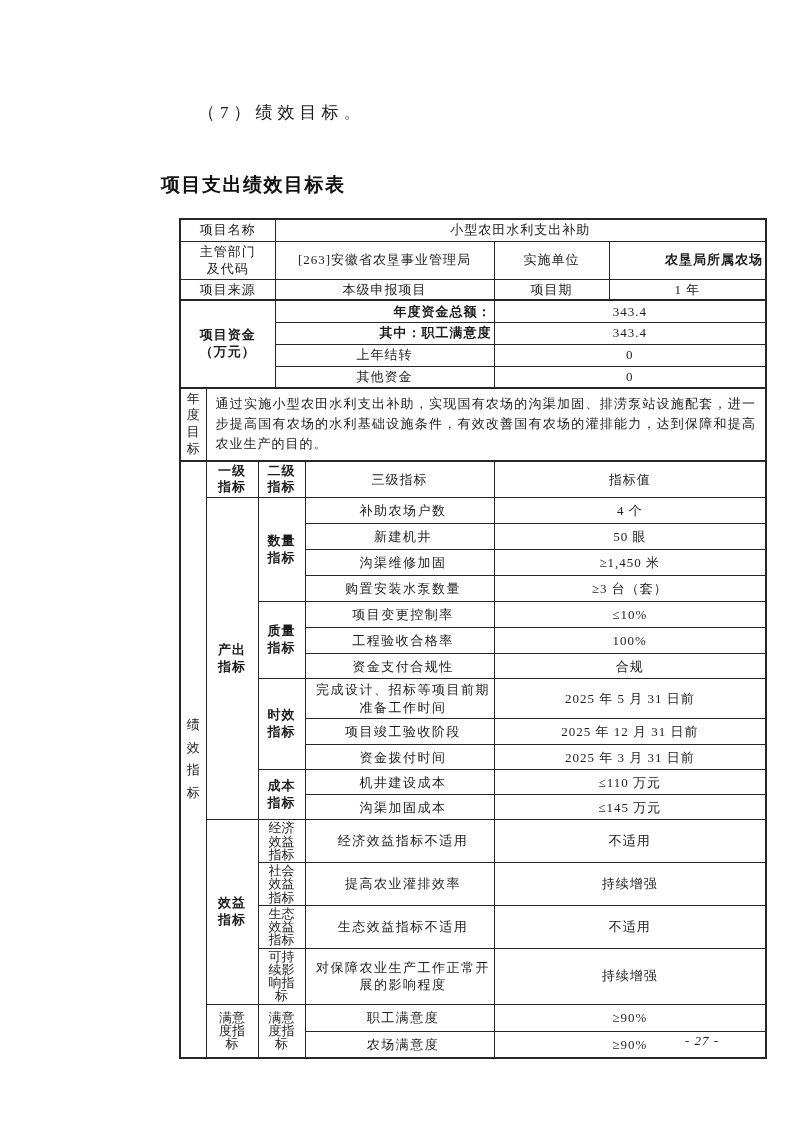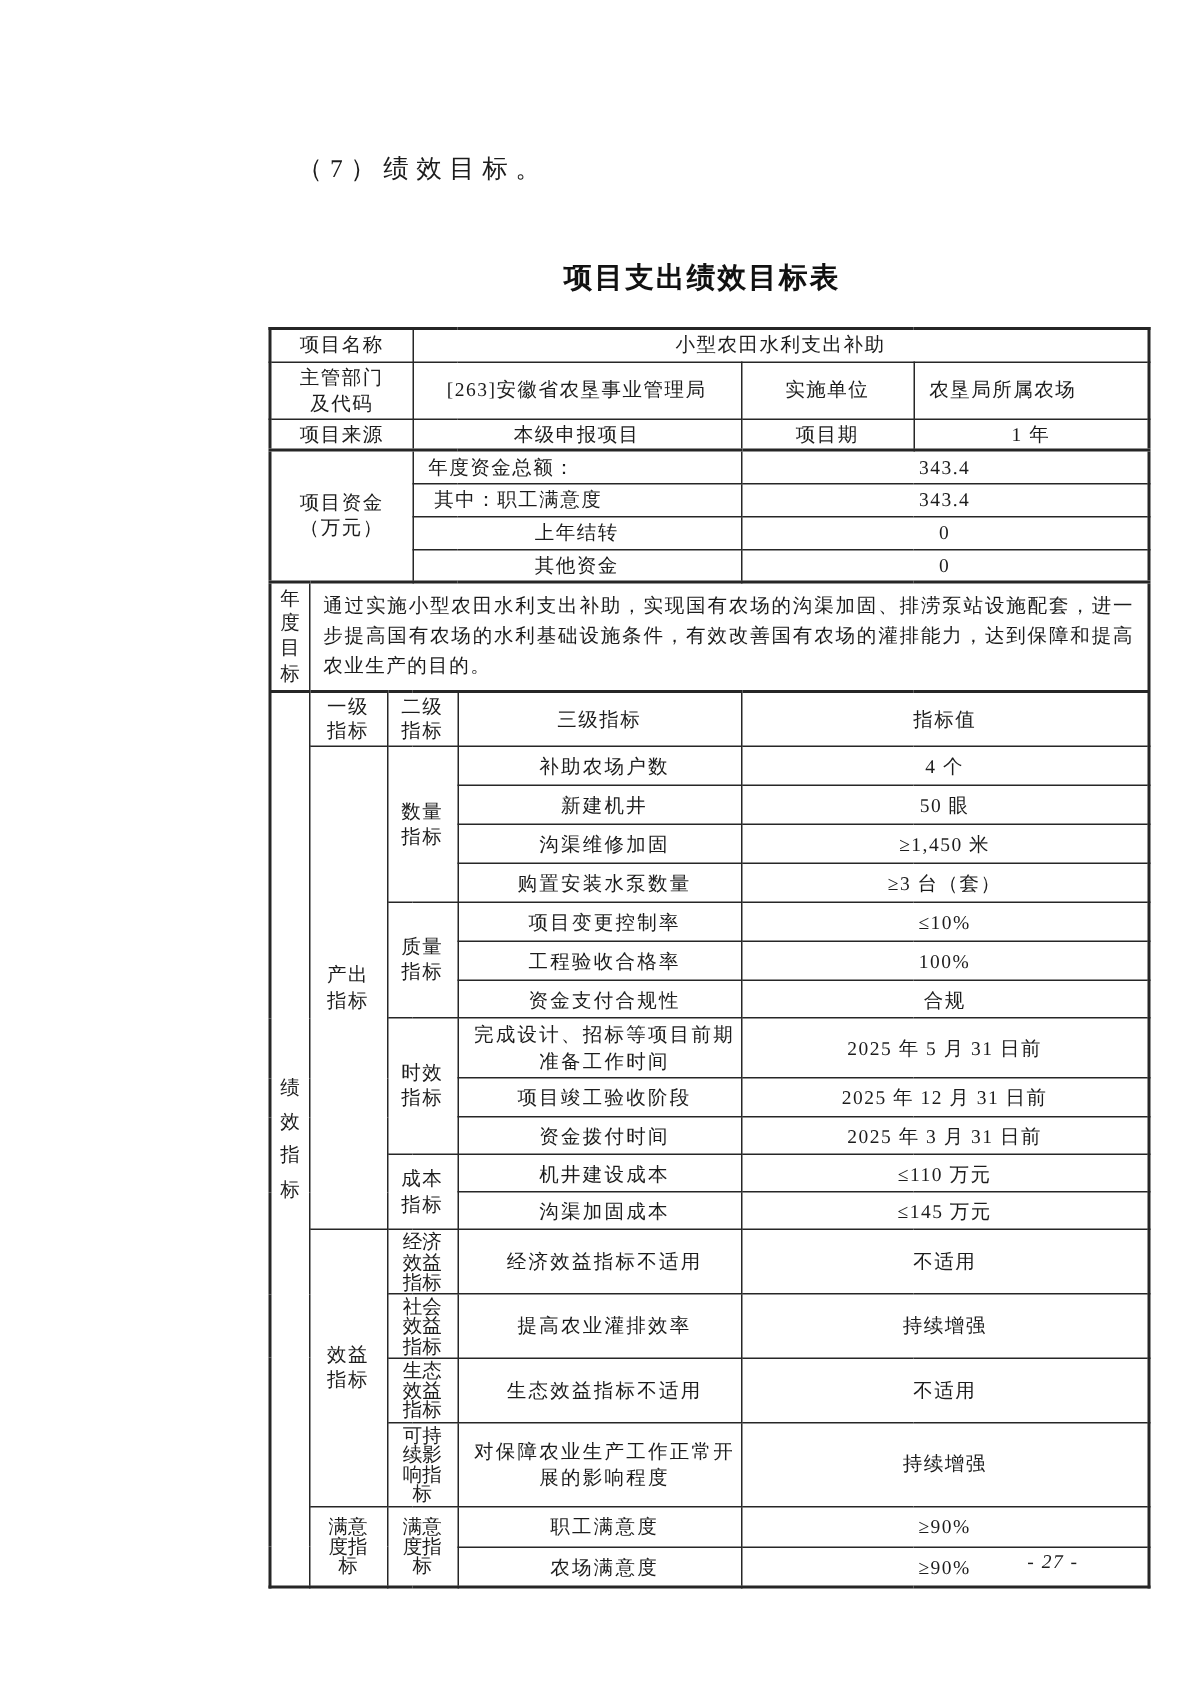--- a/index.html
+++ b/index.html
@@ -11,21 +11,21 @@
     position: relative;
     overflow: hidden;
   }
   .page { position: relative; width: 794px; height: 1123px; background: #fff; margin-left: 48px; }
 
   .heading {
     position: absolute; left: 150px; top: 101px;
     font-size: 17px; letter-spacing: 5px; color: #1c1c1c;
   }
 
-  .title-block { position: absolute; left: 127px; top: 172px; width: 586px; text-align: center; }
+  .title-block { position: absolute; left: 113px; top: 172px; width: 586px; text-align: left; }
   .title {
     font-family: "Liberation Sans", "DejaVu Sans", sans-serif;
     font-size: 19px; font-weight: 700; letter-spacing: 1.5px; color: #111;
   }
   .subtitle { font-size: 13px; margin-top: 3px; letter-spacing: 1px; }
 
   table.perf-table {
     position: absolute; left: 131px; top: 218px; width: 586px;
     border-collapse: collapse; table-layout: fixed;
     border: 2px solid #262626;
@@ -34,25 +34,25 @@
     border: 1px solid #262626;
     font-size: 13px; line-height: 1.35;
     text-align: center; vertical-align: middle;
     padding: 1px 2px;
     letter-spacing: 1px;
     white-space: pre-line;
     word-break: break-word;
     overflow: hidden;
   }
   .bt2 { border-top: 2px solid #262626; }
-  .left { text-align: left; padding-left: 10px; }
+  .left { text-align: right; padding-left: 10px; font-weight: bold; }
   .l3 { text-align: center; padding-left: 9px; letter-spacing: 1.5px; }
   .vlabel { line-height: 1.75; letter-spacing: 0; padding: 0; }
   .vlabel-goal { line-height: 1.3; letter-spacing: 0; padding: 0; }
-  .glabel { line-height: 1.3; letter-spacing: 1px; }
+  .glabel { line-height: 1.3; letter-spacing: 1px; font-weight: bold; }
   .glabel-tight { line-height: 1.02; letter-spacing: 0; padding: 1px 0; }
   .goal-text {
     text-align: justify; padding: 5px 9px 5px 9px;
     line-height: 1.55; letter-spacing: 1px;
   }
   .pagenum {
     position: absolute; left: 618px; top: 1033px; width: 72px;
     text-align: center; font-size: 13px; letter-spacing: 1px; font-style: italic;
   }
 </style>

